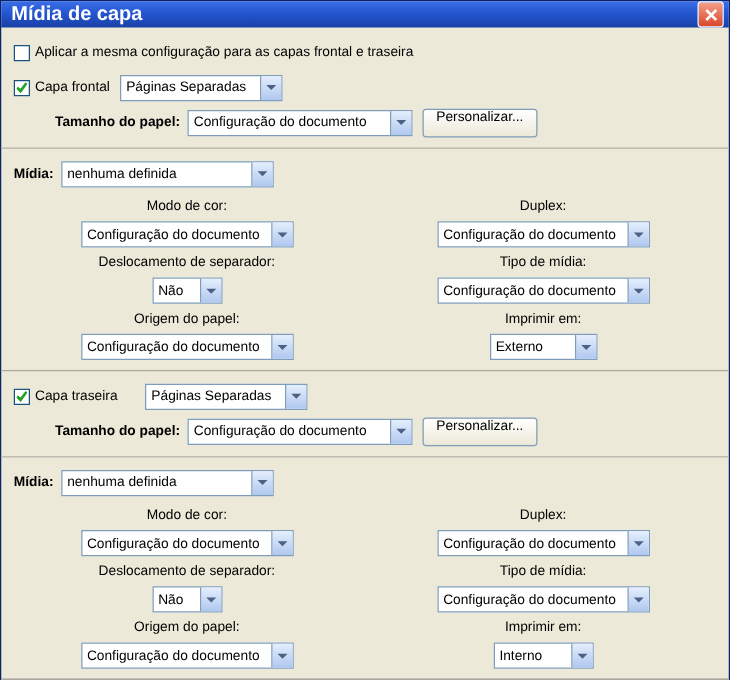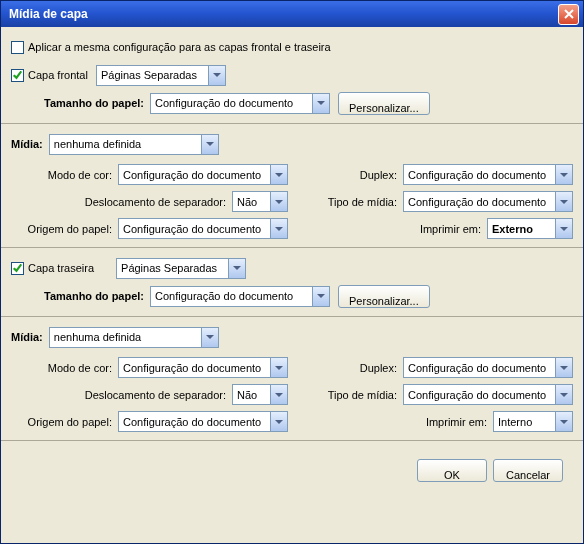--- a/index.html
+++ b/index.html
@@ -1,34 +1,34 @@
 <!DOCTYPE html>
 <html><head>
 <meta charset="utf-8">
 <style>
   * { box-sizing: border-box; font-family: Tahoma, Arial, sans-serif; font-size: 11px; }
   body { margin: 0; background: #fff; }
   .window { width: 584px; height: 544px; border: 1px solid #0a246a; background: #ece9d8; display: flex; flex-direction: column; }
   .titlebar { height: 26px; background: linear-gradient(to bottom, #3a6ee7 0%, #2353ce 50%, #1941a5 100%); display: flex; align-items: center; padding: 0 4px 0 8px; }
-  .titlebar .title { color: #fff; font-weight: bold; font-size: 12px; flex: 1; }
+  .titlebar .title { color: #fff; font-weight: bold; font-size: 16px; flex: 1; }
   .closebtn { width: 21px; height: 21px; background: linear-gradient(to bottom, #f5a089, #d9472b); border: 1px solid #fff; border-radius: 3px; display: flex; align-items: center; justify-content: center; cursor: pointer; }
   .closebtn svg { width: 10px; height: 10px; }
   .content { flex: 1; padding: 8px 10px 8px 10px; display: flex; flex-direction: column; gap: 4px; }
   .row { display: flex; align-items: center; min-height: 24px; }
   .chk { width: 13px; height: 13px; border: 1px solid #1c5180; background: #fff; margin-right: 4px; display: inline-flex; align-items: center; justify-content: center; }
   .chk.checked::after { content: ""; width: 9px; height: 9px; background: #fff; clip-path: polygon(14% 44%, 0 60%, 40% 100%, 100% 16%, 84% 0, 38% 62%); background-color: #21a121; }
   label.plain { color: #000; }
   .bold { font-weight: bold; }
   .select { height: 21px; border: 1px solid #7f9db9; background: #fff; display: inline-flex; align-items: center; padding: 0 0 0 4px; cursor: pointer; }
   .select .txt { flex: 1; white-space: nowrap; overflow: hidden; }
   .select .arrow { width: 17px; height: 19px; background: linear-gradient(to bottom, #e4eefd, #b0c8ef); border-left: 1px solid #7f9db9; display: flex; align-items: center; justify-content: center; margin-left: 4px; }
   .select .arrow::after { content: ""; border-left: 4px solid transparent; border-right: 4px solid transparent; border-top: 4px solid #4d6185; }
-  .btn { height: 23px; border: 1px solid #7f9db9; background: linear-gradient(to bottom, #fff, #ece9d8); padding: 0 10px; display: inline-flex; align-items: flex-end; cursor: pointer; border-radius: 3px; }
+  .btn { height: 23px; border: 1px solid #7f9db9; background: linear-gradient(to bottom, #fff, #ece9d8); padding: 0 10px; display: inline-flex; align-items: flex-start; cursor: pointer; border-radius: 3px; }
   .grid2 { display: grid; grid-template-columns: 1fr 1fr; column-gap: 8px; row-gap: 6px; }
-  .field { display: flex; align-items: center; justify-content: flex-end; gap: 6px; }
+  .field { display: flex; align-items: center; justify-content: flex-end; gap: 6px; flex-direction: column; }
   .field .lbl { text-align: right; white-space: nowrap; }
   .hr { height: 1px; background: #fff; border-top: 1px solid #aca899; margin: 4px -10px; }
   .footer { display: flex; justify-content: flex-end; gap: 6px; padding: 10px; border-top: none; }
   .btn.std { min-width: 70px; justify-content: center; }
   .indent { margin-left: 33px; }
 </style>
 </head>
 <body>
 
 <div class="window">
@@ -110,21 +110,21 @@
       </div>
       <div class="field">
         <span class="lbl">Origem do papel:</span>
         <div class="select" style="width:170px;">
             <span class="txt">Configuração do documento</span>
             <span class="arrow"></span>
           </div>
       </div>
       <div class="field">
         <span class="lbl">Imprimir em:</span>
-        <div class="select" style="width:86px;font-weight:bold;">
+        <div class="select" style="width:86px;">
             <span class="txt">Externo</span>
             <span class="arrow"></span>
           </div>
       </div>
     </div>
 
     <div class="hr"></div>
 
     <div class="row">
       <span class="chk checked"></span>

